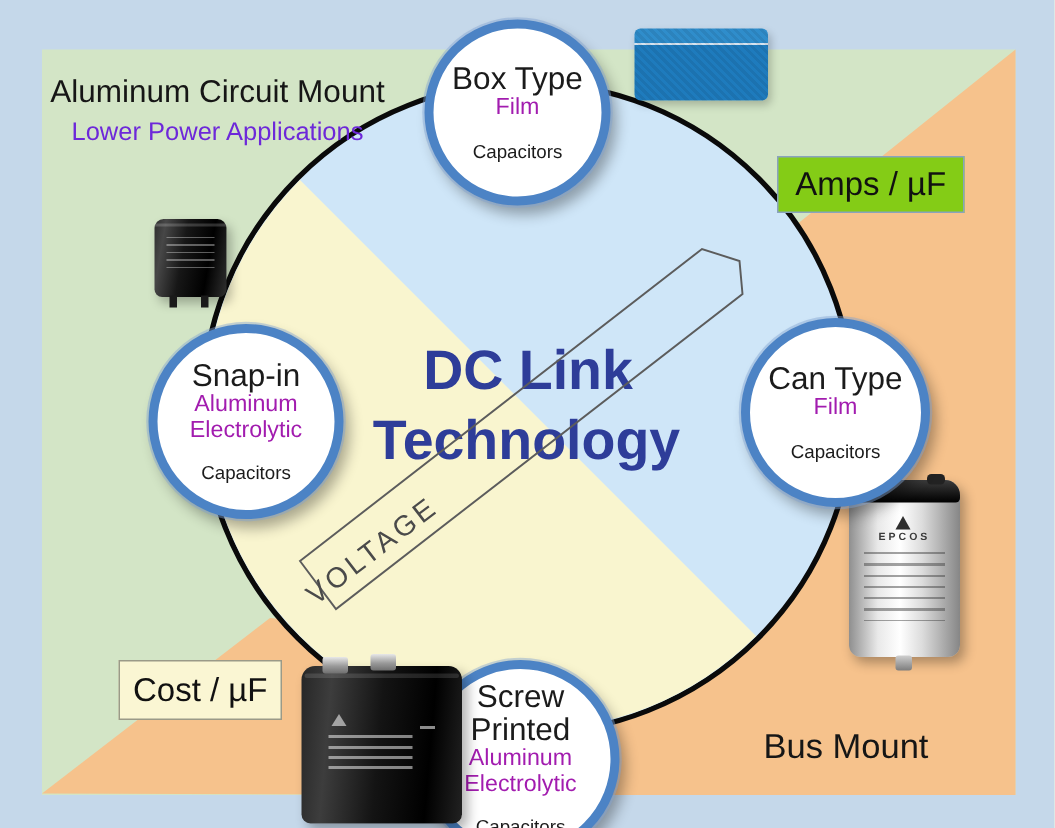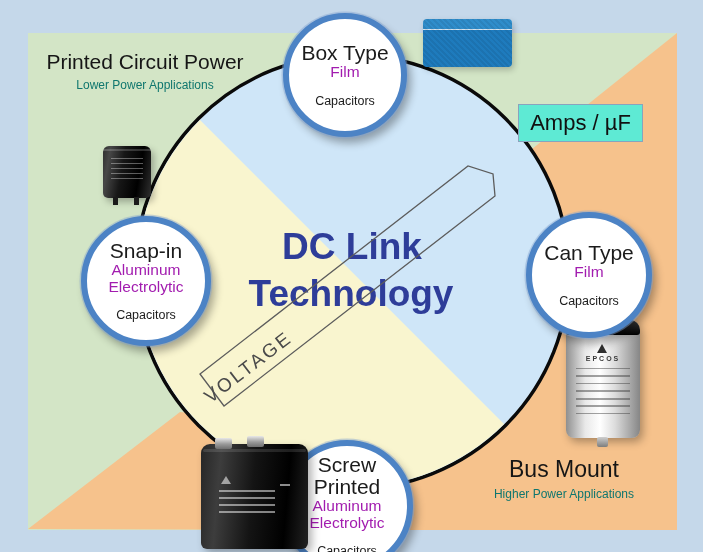--- a/index.html
+++ b/index.html
@@ -57,36 +57,36 @@
     background:repeating-linear-gradient(45deg,rgba(0,0,0,.07) 0 2px,transparent 2px 4px);}
 
   
   .badge{position:absolute;background:#fff;border:6px solid #4c83c5;border-radius:50%;
     display:flex;flex-direction:column;align-items:center;justify-content:center;text-align:center;
     box-shadow:0 0 0 1.5px rgba(130,165,210,.45), 4px 6px 9px rgba(0,0,0,.32);z-index:2;}
   .badge-title{font-size:21px;color:#1b1b1b;line-height:1.06;text-align:center;}
   .badge-tech{font-size:15.5px;color:#a21caf;line-height:1.08;}
   .badge-kind{font-size:12.5px;color:#1b1b1b;margin-top:13px;}
   #badge-box{left:283px;top:13px;width:112px;height:112px;}
-  #badge-can{left:526px;top:212px;width:114px;height:114px;}
-  #badge-snap{left:81px;top:216px;width:118px;height:118px;}
+  #badge-can{left:494px;top:212px;width:114px;height:114px;}
+  #badge-snap{left:99px;top:216px;width:118px;height:118px;}
   #badge-screw{left:281px;top:440px;width:120px;height:120px;}
 
   
   .region{position:absolute;text-align:center;z-index:2;color:#161616;}
   #region-pcm{left:30px;top:50px;width:230px;}
-  #region-bus{left:448px;top:456px;width:232px;}
+  #region-bus{left:448px;top:484px;width:232px;}
   .region .r-title{font-size:21px;}
   #region-bus .r-title{font-size:23px;}
-  .region .r-sub{font-size:12px;margin-top:4px;color:#0f766e;text-align:center;}
+  .region .r-sub{font-size:17px;margin-top:4px;color:#6d28d9;text-align:center;}
 
   
   .metric{position:absolute;display:flex;align-items:center;justify-content:center;
     font-size:22px;color:#111;z-index:2;}
-  #metric-amps{left:518px;top:104px;width:123px;height:36px;background:#5eead4;border:1px solid #89a3bd;}
+  #metric-amps{left:518px;top:104px;width:123px;height:36px;background:#84cc16;border:1px solid #89a3bd;}
   #metric-cost{left:79px;top:440px;width:107px;height:38px;background:#faf6d3;border:1px solid #9a9a88;}
 </style>
 </head>
 <body>
 
 <div id="stage">
 
   <svg class="bg" width="703" height="552" viewBox="0 0 703 552">
     <rect x="0" y="0" width="703" height="552" fill="#c5d8ea"></rect>
     <rect x="28" y="33" width="649" height="497" fill="#d3e5c6"></rect>
@@ -157,24 +157,24 @@
 
   <div class="badge" id="badge-screw">
     <div class="badge-title">Screw</div>
     <div class="badge-title">Printed</div>
     <div class="badge-tech">Aluminum</div>
     <div class="badge-tech">Electrolytic</div>
     <div class="badge-kind">Capacitors</div>
   </div>
 
   <div class="region" id="region-pcm">
-    <div class="r-title">Printed Circuit Power</div>
+    <div class="r-title">Aluminum Circuit Mount</div>
     <div class="r-sub">Lower Power Applications</div>
   </div>
 
   <div class="region" id="region-bus">
     <div class="r-title">Bus Mount</div>
-    <div class="r-sub">Higher Power Applications</div>
   </div>
 
   <div class="metric" id="metric-amps">Amps / µF</div>
+  <div class="metric" id="metric-cost">Cost / µF</div>
 
 </div>
 
 </body></html>

